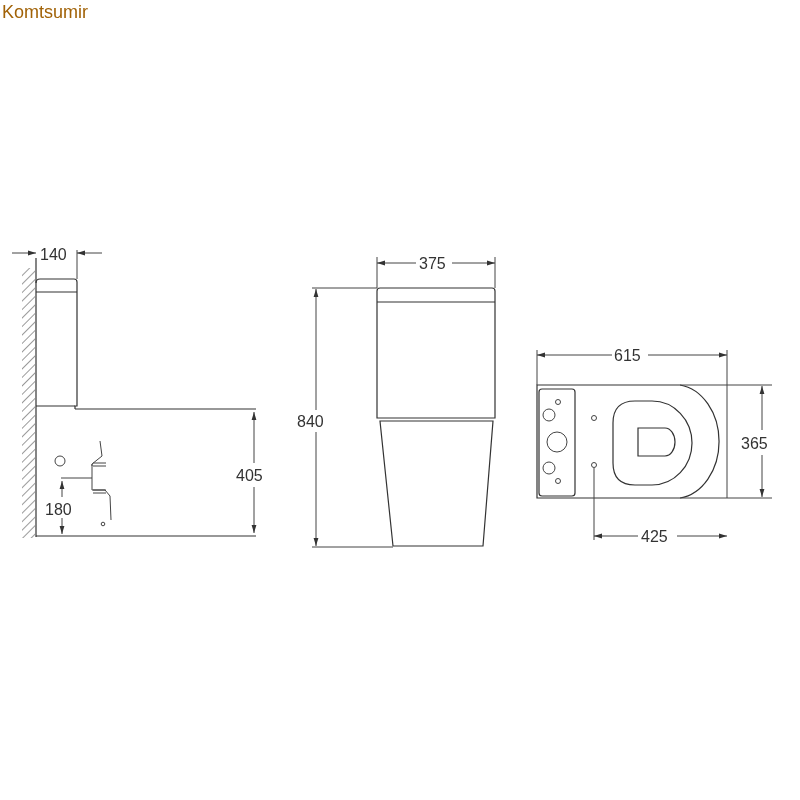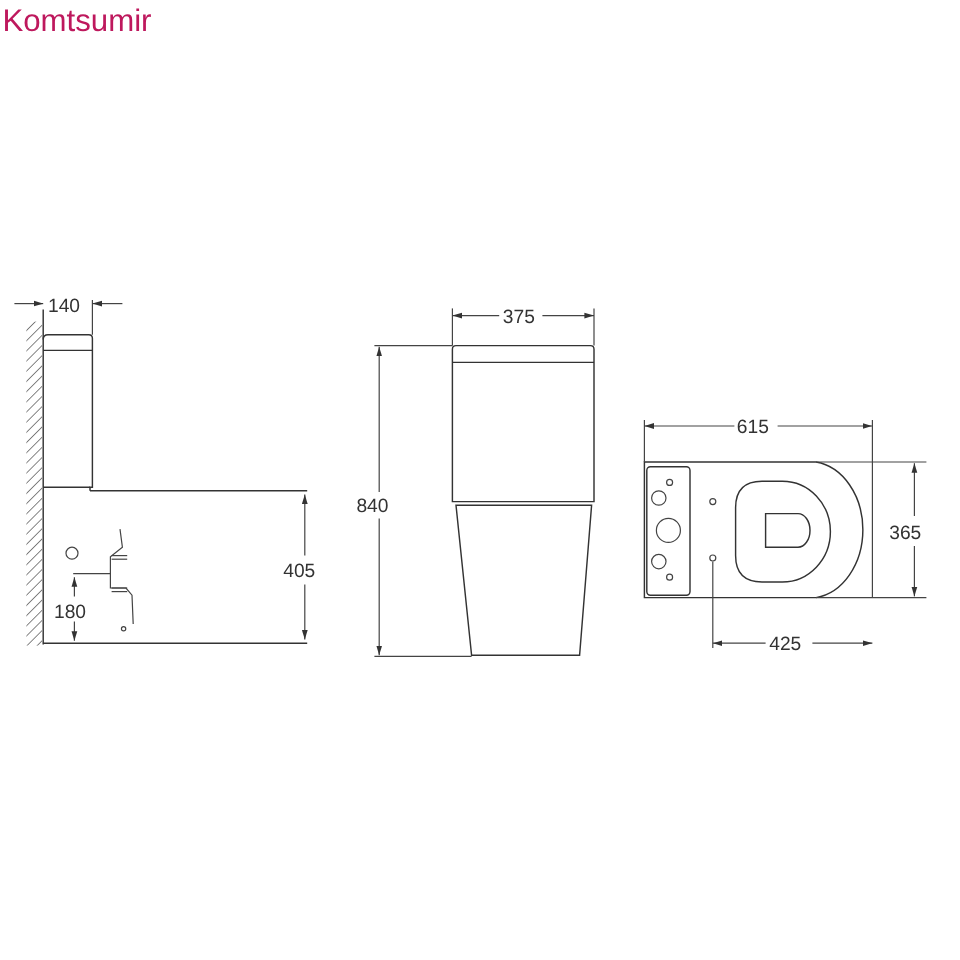--- a/index.html
+++ b/index.html
@@ -1,17 +1,17 @@
 <!DOCTYPE html>
 <html><head>
   <meta charset="utf-8">
   <style>
     html, body { margin: 0; padding: 0; background: #ffffff; }
     body { width: 800px; height: 800px; position: relative; overflow: hidden; font-family: "Liberation Sans", sans-serif; }
-    .brand { position: absolute; left: 2px; top: 2px; font-size: 26px; color: #be185d; letter-spacing: 0px; font-family: "Liberation Sans", sans-serif; }
+    .brand { position: absolute; left: 2px; top: 2px; font-size: 18px; color: #a16207; letter-spacing: 0px; font-family: "Liberation Sans", sans-serif; }
     svg { position: absolute; left: 0; top: 0; }
     .dim { font-family: "Liberation Sans", sans-serif; font-size: 16px; fill: #333333; }
     .ln { stroke: #333333; stroke-width: 1.2; fill: none; }
     .thin { stroke: #444444; stroke-width: 1; fill: none; }
   </style>
 </head>
 <body>
 
 <div class="brand">Komtsumir</div>
 

